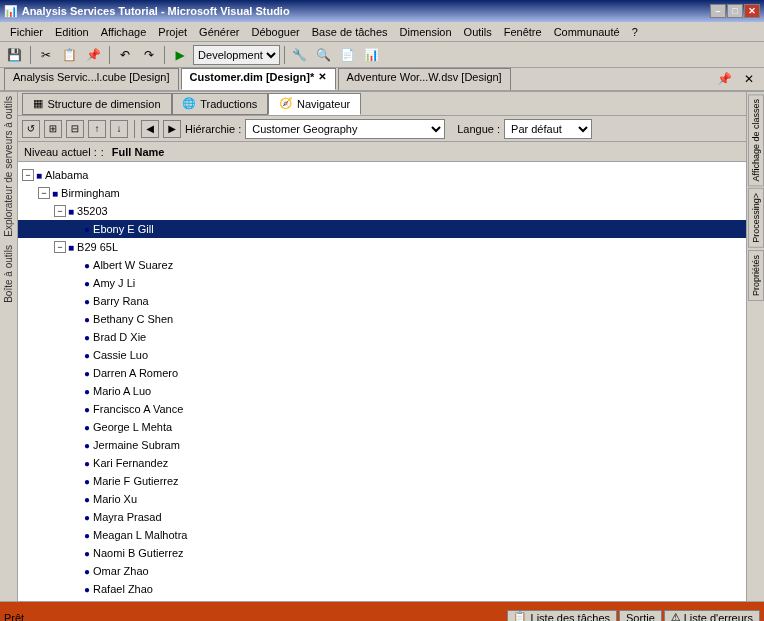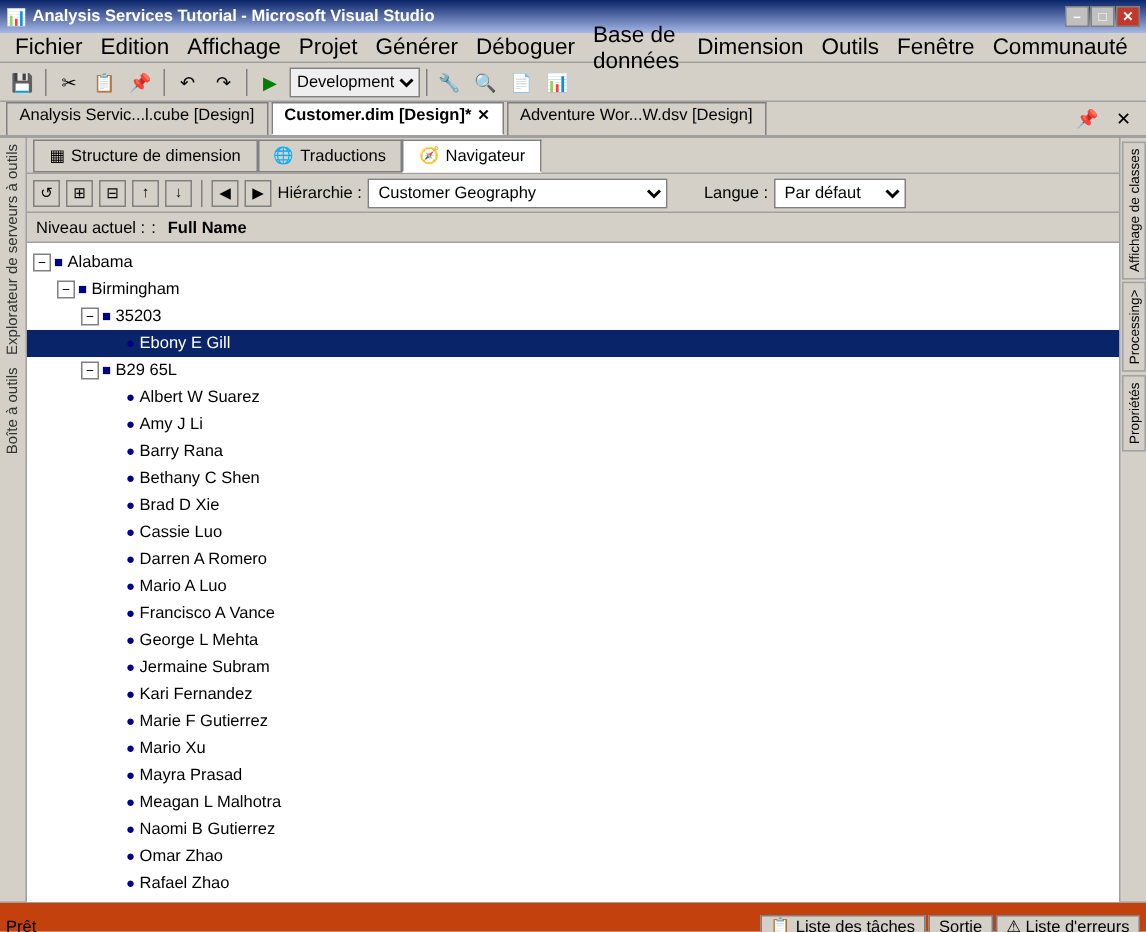--- a/index.html
+++ b/index.html
@@ -29,21 +29,21 @@
     #menubar {
       background: #d4d0c8;
       height: 20px;
       display: flex;
       align-items: center;
       padding: 0 4px;
       border-bottom: 1px solid #a0a0a0;
     }
     .menu-item {
       padding: 2px 6px;
-      font-size: 15px;
+      font-size: 11px;
       cursor: pointer;
     }
 
     
     #toolbar {
       background: #d4d0c8;
       height: 26px;
       display: flex;
       align-items: center;
       padding: 2px 4px;
@@ -247,40 +247,40 @@
   </div>
 </div>
 
 <div id="menubar">
   <div class="menu-item">Fichier</div>
   <div class="menu-item">Edition</div>
   <div class="menu-item">Affichage</div>
   <div class="menu-item">Projet</div>
   <div class="menu-item">Générer</div>
   <div class="menu-item">Déboguer</div>
-  <div class="menu-item">Base de données</div>
+  <div class="menu-item">Base de tâches</div>
   <div class="menu-item">Dimension</div>
   <div class="menu-item">Outils</div>
   <div class="menu-item">Fenêtre</div>
   <div class="menu-item">Communauté</div>
   <div class="menu-item">?</div>
 </div>
 
 <div id="toolbar">
   <div class="tb-btn">💾</div>
   <div class="tb-separator"></div>
   <div class="tb-btn">✂</div>
   <div class="tb-btn">📋</div>
   <div class="tb-btn">📌</div>
   <div class="tb-separator"></div>
   <div class="tb-btn">↶</div>
   <div class="tb-btn">↷</div>
   <div class="tb-separator"></div>
   <div class="tb-btn" style="color:green;">▶</div>
-  <select style="height:20px;font-size:11px;border:1px solid #808080;">
+  <select style="height:20px;font-size:11px;border:1px solid #808080;text-align:center;">
     <option>Development</option>
   </select>
   <div class="tb-separator"></div>
   <div class="tb-btn">🔧</div>
   <div class="tb-btn">🔍</div>
   <div class="tb-btn">📄</div>
   <div class="tb-btn">📊</div>
 </div>
 
 <div id="tabs">
@@ -330,21 +330,21 @@
       <div class="hier-btn">⊟</div>
       <div class="hier-btn">↑</div>
       <div class="hier-btn">↓</div>
       <div class="tb-separator"></div>
       <div class="hier-btn">◀</div>
       <div class="hier-btn">▶</div>
       <span class="hier-label">Hiérarchie :</span>
       <select class="hier-select" style="width:200px;">
         <option>Customer Geography</option>
       </select>
-      <span class="hier-label" style="margin-left:20px;">Langue :</span>
+      <span class="hier-label" style="margin-left:8px;">Langue :</span>
       <select class="hier-select" style="width:88px;">
         <option>Par défaut</option>
       </select>
     </div>
 
     <div id="level-bar">
       <span>Niveau actuel :</span>
       <span>:</span>
       <span style="margin-left:4px;font-weight:bold;">Full Name</span>
     </div>

